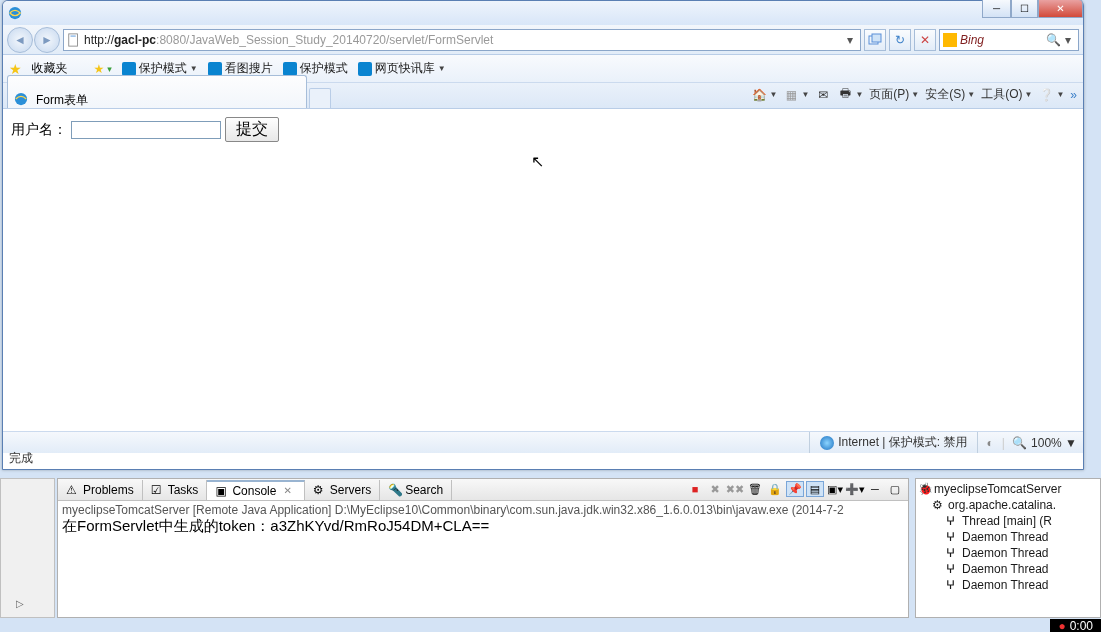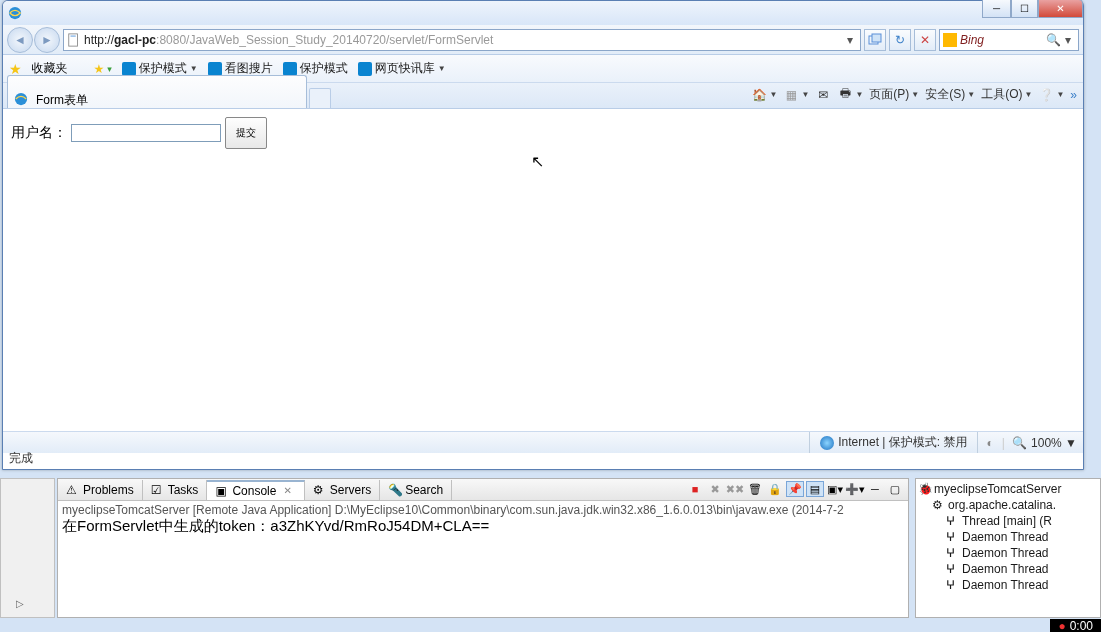--- a/index.html
+++ b/index.html
@@ -39,21 +39,21 @@
 .tab { height:23px; min-width:300px; background:linear-gradient(#fdfdfe,#f2f6fb); border:1px solid #a6bdd9; border-bottom:none; border-radius:3px 3px 0 0; display:flex; padding:16px 6px; gap:4px; }
 .tab-new { width:22px; height:20px; margin-left:2px; border:1px solid #b9cde7; border-bottom:none; background:#eaf1fa; border-radius:2px 2px 0 0; cursor:pointer; }
 .tab-tools { position:absolute; right:6px; top:3px; display:flex; align-items:center; gap:6px; }
 .tt-item { display:flex; align-items:center; gap:2px; cursor:pointer; color:#333; }
 .tt-ico { width:16px; height:16px; display:inline-flex; align-items:center; justify-content:center; }
 
 .content { height: 322px; background:#fff; padding:8px; }
 .form-row { display:flex; align-items:center; gap:4px; }
 .form-label { color:#000; font-size:14px; }
 .form-input { width:150px; height:18px; border:1px solid #7f9db9; }
-.form-btn { padding:8px 10px; border:1px solid #888; background:linear-gradient(#fefefe,#e8e8e8); border-radius:2px; cursor:pointer; font-size:10px;text-align:center; }
+.form-btn { padding:1px 10px; border:1px solid #888; background:linear-gradient(#fefefe,#e8e8e8); border-radius:2px; cursor:pointer; font-size:16px;text-align:center; }
 
 .status-bar { height:22px; background:linear-gradient(#f5f8fc,#e2ecf8); border-top:1px solid #cbdaee; display:flex; align-items:center; padding:0 6px; font-size:12px; color:#333; }
 .status-left { flex:1;margin-top:31px; }
 .status-mid { display:flex; align-items:center; gap:4px; border-left:1px solid #c0cfdf; border-right:1px solid #c0cfdf; padding:0 10px; height:100%; }
 .globe { width:14px; height:14px; border-radius:50%; background:radial-gradient(#8bd4ff,#1a6fbf); }
 .status-right { display:flex; align-items:center; gap:8px; padding-left:8px; }
 
 
 .eclipse { position:absolute; left:57px; top:478px; width:852px; height:140px; background:#fff; border:1px solid #b0b0b0; display:flex; flex-direction:column; }
 .ecl-tabs { height:22px; background:linear-gradient(#f8f8f8,#e6e6e6); border-bottom:1px solid #c0c0c0; display:flex; align-items:center; position:relative; }

